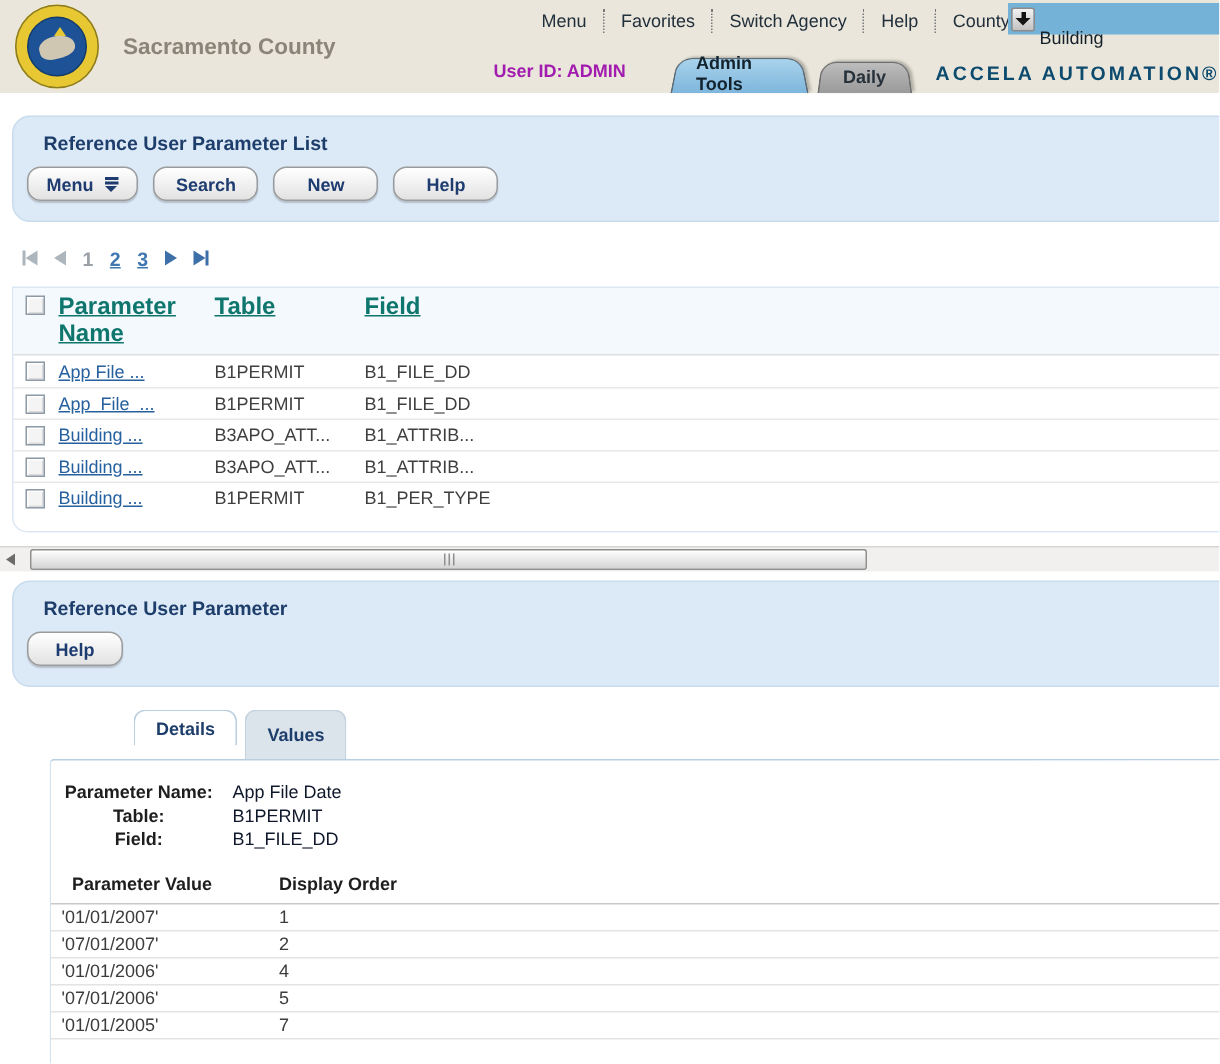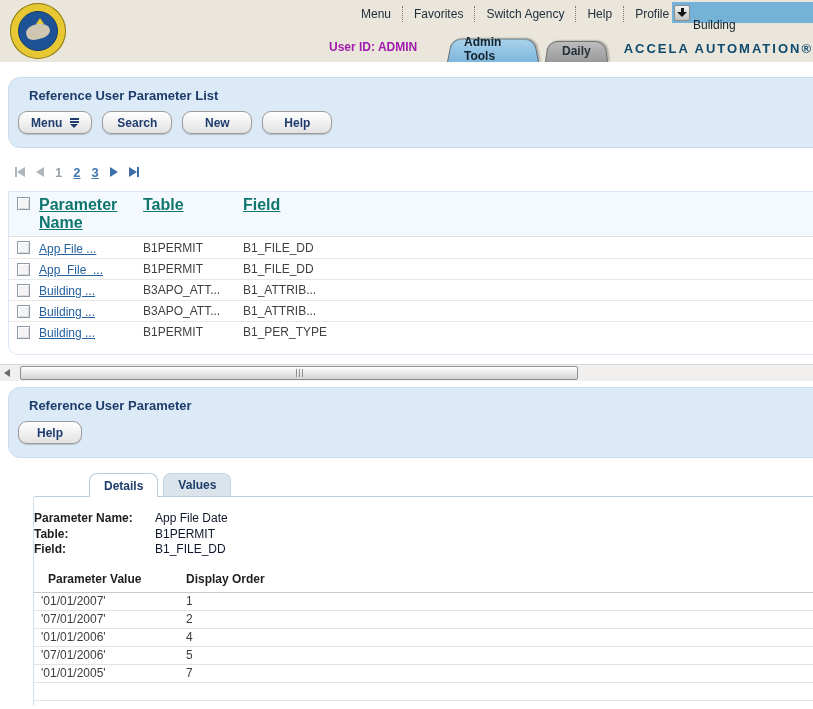--- a/index.html
+++ b/index.html
@@ -94,31 +94,31 @@
   .hs-left { position:absolute; left:4px; top:4px; width:0; height:0; border-top:4px solid transparent;
           border-bottom:4px solid transparent; border-right:6px solid #6b6b6b; cursor:pointer; }
   .hs-thumb { position:absolute; left:20px; top:1px; width:558px; height:14px; border:1px solid #8f8f8f;
           border-radius:2px; background:linear-gradient(#fefefe,#d4d4d4); box-shadow:inset 0 1px 0 #fff;
           display:flex; align-items:center; justify-content:center; gap:2px; cursor:grab; }
   .hs-thumb i { display:block; width:1px; height:8px; background:#8f8f8f; }
 
   
   .panel2 { margin-top:6px; }
   .dtabs { display:flex; gap:5px; margin:15px 0 0 55px; position:relative; z-index:2;padding-left:34px; }
-  .dtab { min-width:64px; height:23px; padding:0 14px; display:flex; align-items:center; justify-content:center;
+  .dtab { min-width:64px; height:33px; padding:0 14px; display:flex; align-items:center; justify-content:center;
           font-size:12px; font-weight:bold; color:#1d3d6b; border:1px solid #b9cede; border-bottom:none;
           border-radius:8px 8px 0 0; cursor:pointer; }
   .dtab.active { background:#fff; margin-bottom:-1px; height:24px; }
   .dtab.inactive { background:#dbe3eb; border-color:#c4d3e0; }
 
   .content-panel { margin-left:33px; margin-right:-14px; height:210px; background:#fff;
           border-top:1px solid #b9cede; border-left:1px solid #d4e2ee; border-radius:3px 0 0 0; }
   .fields { padding-top:14px; }
   .frow { display:flex; line-height:15.5px; }
-  .frow .flabel { width:117px; text-align:left; font-size:12px; font-weight:bold; color:#1e1e1e; }
+  .frow .flabel { width:117px; text-align:center; font-size:12px; font-weight:bold; color:#1e1e1e; }
   .frow .fvalue { margin-left:4px; font-size:12px; color:#0f172a; }
 
   .vtable { margin-top:14px; }
   .vt-head { display:grid; grid-template-columns:138px 1fr; padding:0 0 6px 14px; border-bottom:1px solid #c9c9c9; }
   .vt-head .h { font-size:12px; font-weight:bold; color:#1e1e1e; }
   .vt-row { display:grid; grid-template-columns:145px 1fr; padding-left:7px; height:18px; align-items:center;
           border-bottom:1px solid #e3e3e3; }
   .vt-row .c { font-size:12px; color:#3c3c3c; }
 </style>
 </head>
@@ -126,27 +126,28 @@
 
 <div class="page">
 
   <div class="header">
     <div class="seal">
       <div class="inner">
           <div class="spark"></div>
           <div class="blob"></div>
         </div>
     </div>
+    <div class="agency-name">Sacramento County</div>
 
     <div class="top-menu">
       <div class="tm-item">Menu</div>
       <div class="tm-item">Favorites</div>
       <div class="tm-item">Switch Agency</div>
       <div class="tm-item">Help</div>
-      <div class="tm-item">Profile</div>
+      <div class="tm-item">County</div>
     </div>
 
     <div class="building-box">
       <span class="dl-icon">
           <span class="stem"></span>
           <span class="head"></span>
         </span>
       <span class="bl">Building</span>
     </div>
 

